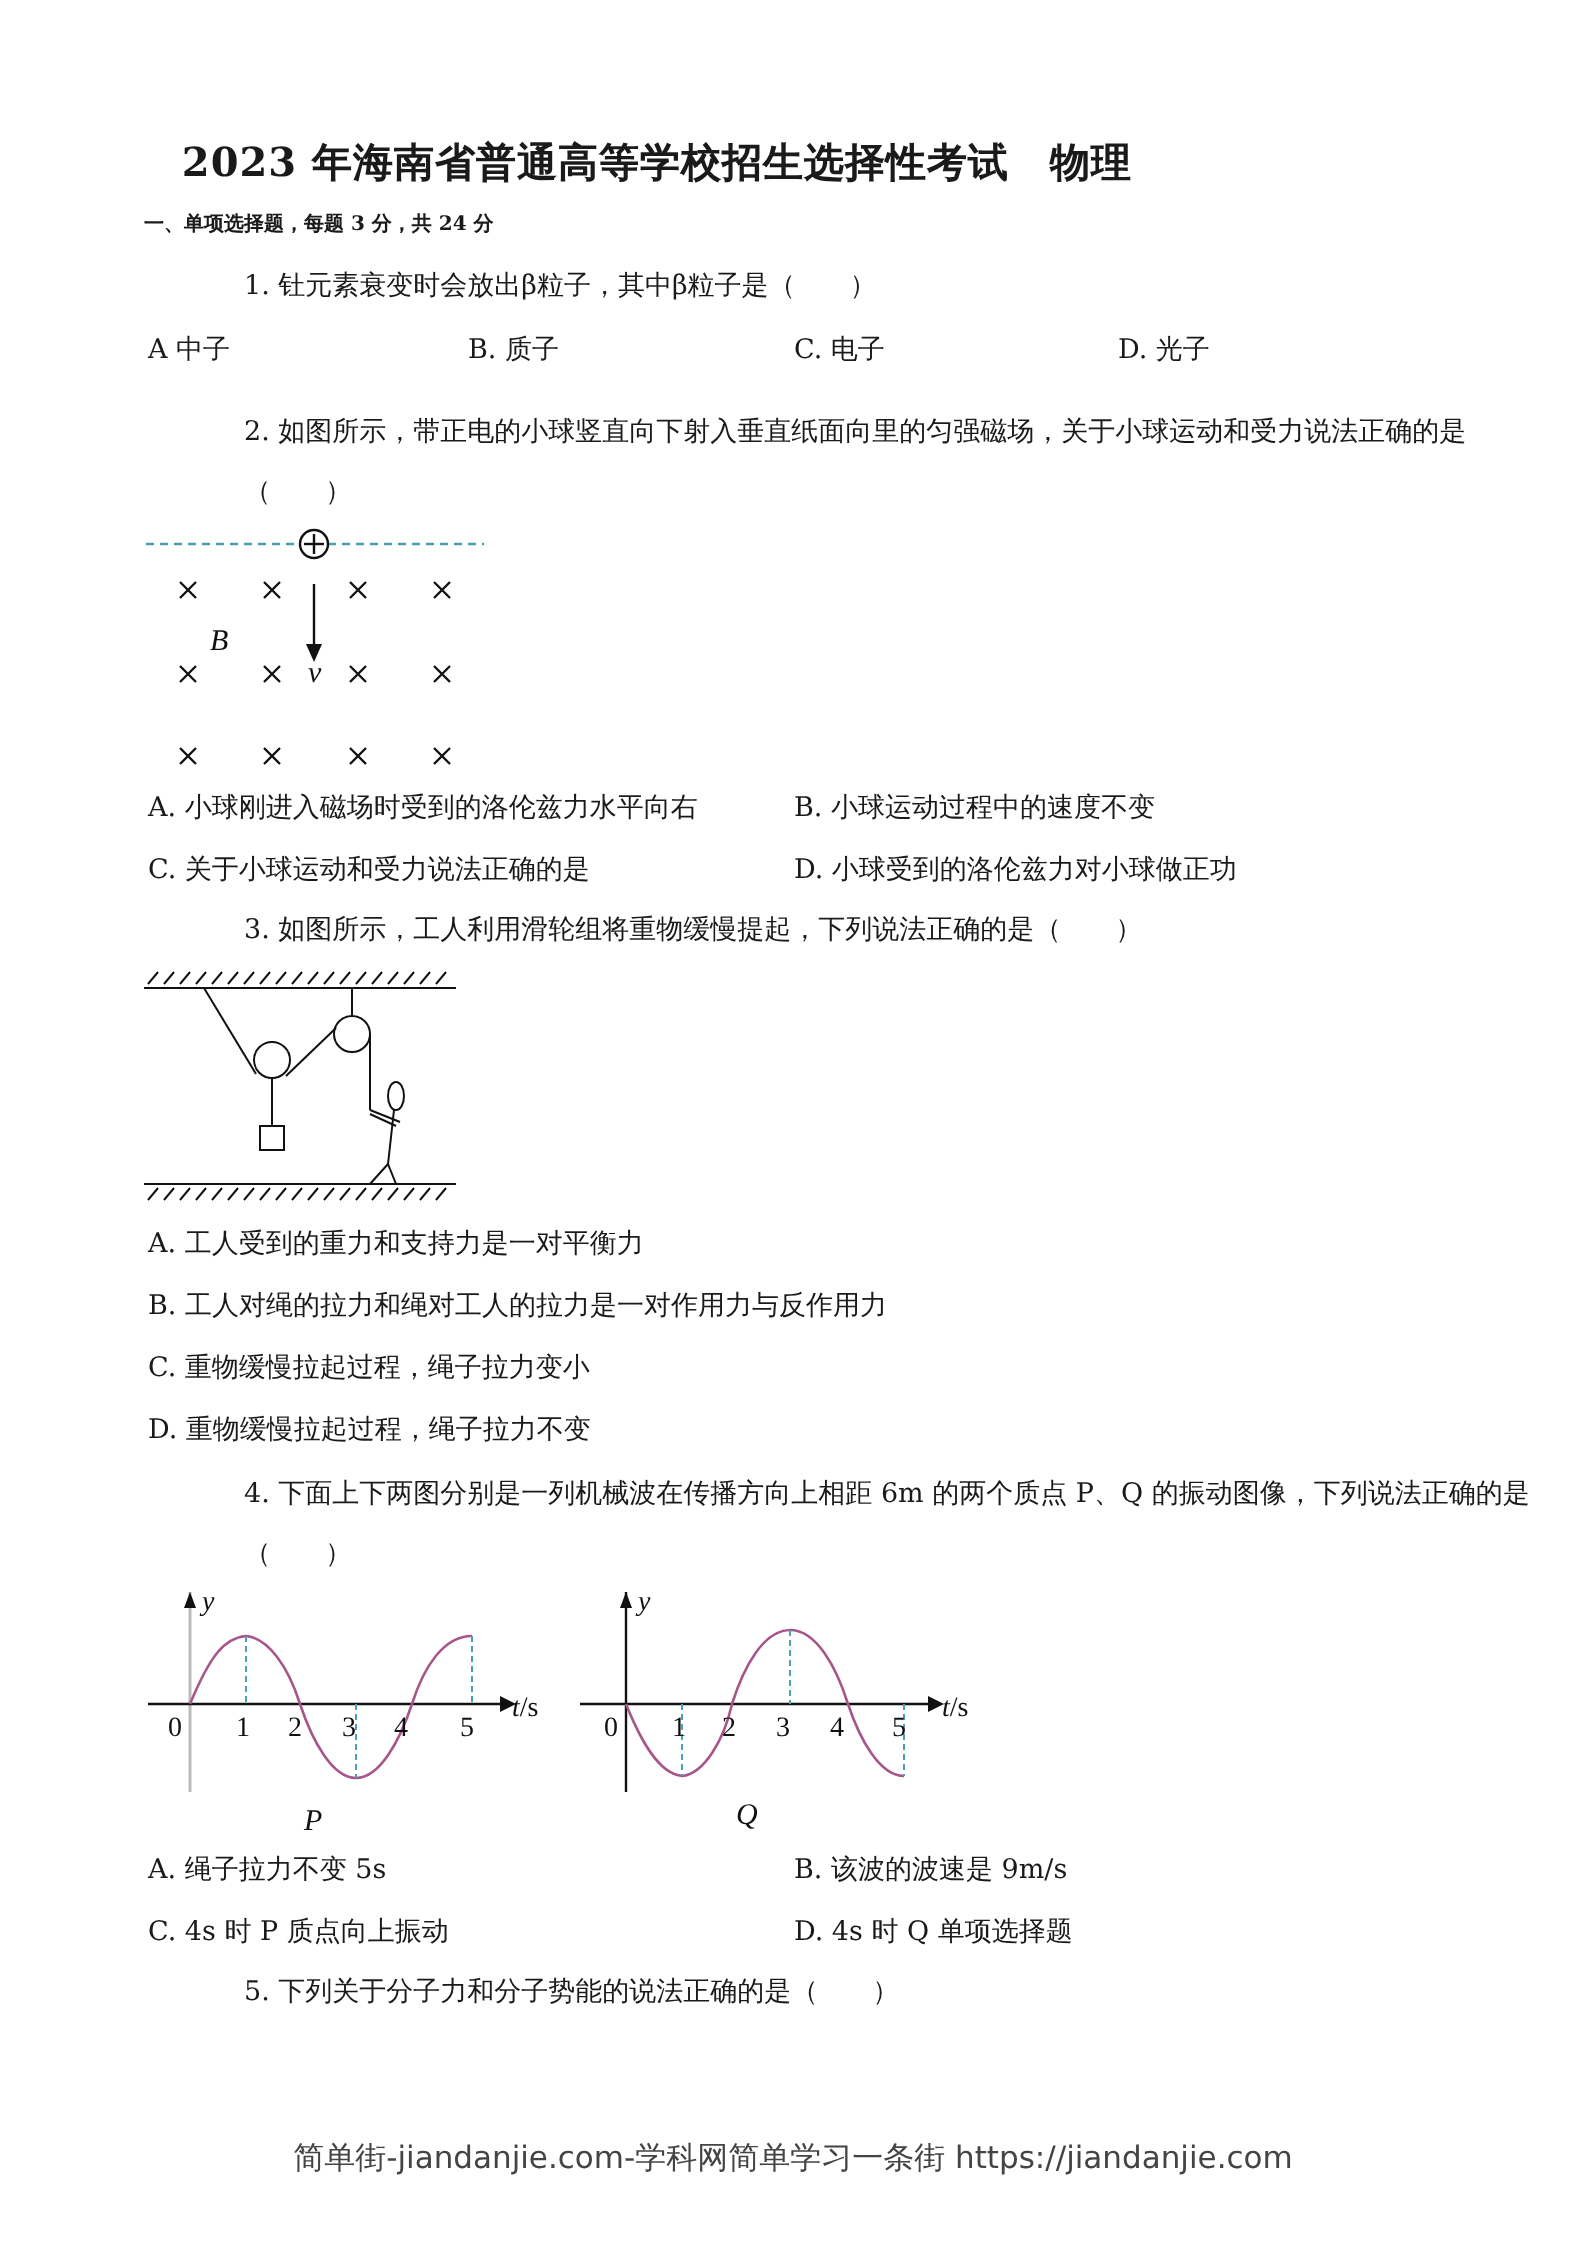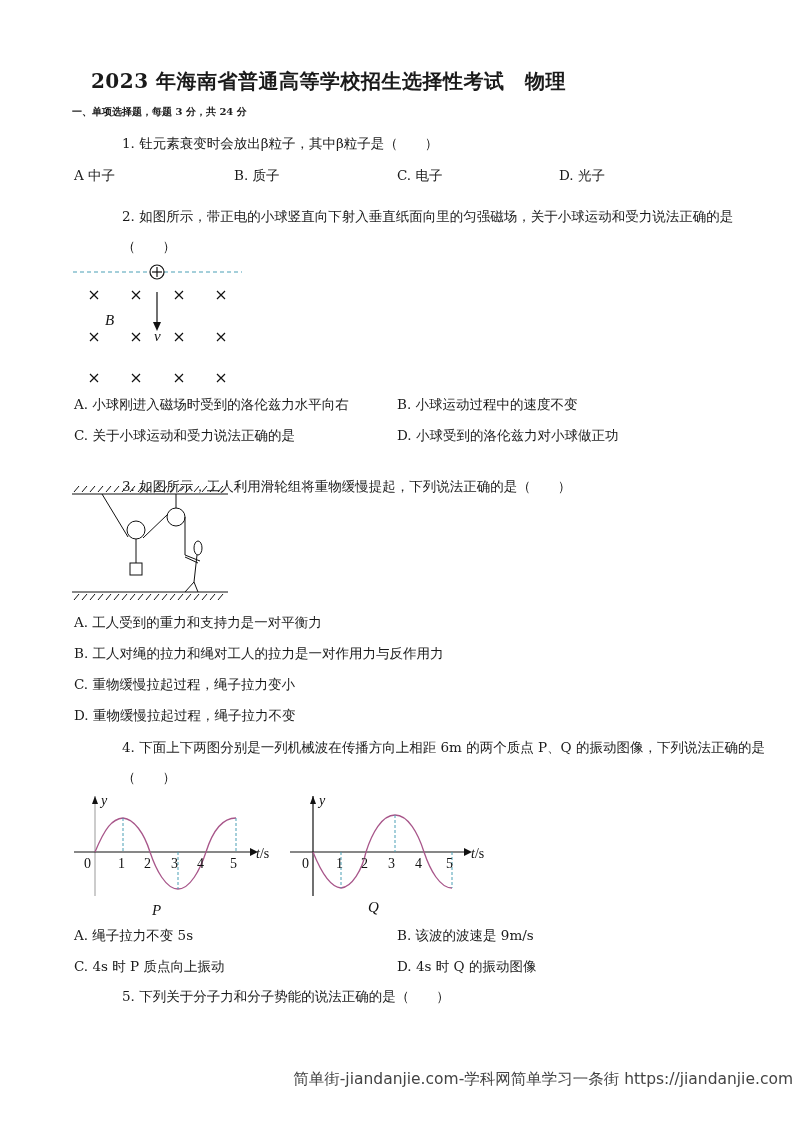--- a/index.html
+++ b/index.html
@@ -4,21 +4,21 @@
 <style>
   html, body { margin: 0; padding: 0; background: #ffffff; }
   body { width: 793px; height: 1122px; position: relative; overflow: hidden;
          font-family: "DejaVu Serif", "Liberation Serif", serif; color: #1a1a1a; }
   .abs { position: absolute; }
   .title { left: 0; width: 657px; top: 68px; text-align: center; font-size: 20px; font-weight: bold;
            font-family: "DejaVu Serif", "Liberation Serif", serif; letter-spacing: 0.5px; }
   .section { left: 72px; top: 105px; font-size: 10px; font-weight: bold; }
   .q { left: 74px; font-size: 13.5px; line-height: 18px; white-space: nowrap; margin-left: 48px; }
   .opt { font-size: 13.5px; line-height: 18px; white-space: nowrap; }
-  .footer { left: 0; width: 793px; top: 1069px; text-align: right; font-size: 15.5px;
+  .footer { left: 0; width: 793px; top: 1069px; text-align: center; font-size: 15.5px;
             font-family: "DejaVu Sans", "Liberation Sans", sans-serif; color: #444; }
   svg text { font-family: "Liberation Serif", "DejaVu Serif", serif; }
 </style>
 </head>
 <body>
 
 <div class="abs title">2023 年海南省普通高等学校招生选择性考试　物理</div>
 <div class="abs section">一、单项选择题，每题 3 分，共 24 分</div>
 
 <div class="abs q" style="top:134px">1. 钍元素衰变时会放出β粒子，其中β粒子是（　　）</div>
@@ -53,21 +53,21 @@
   <polygon points="83,62 91,62 87,71" fill="#111"></polygon>
   <text x="35" y="65" font-size="15" font-style="italic" fill="#111">B</text>
   <text x="84" y="81" font-size="15" font-style="italic" fill="#111">v</text>
 </svg>
 
 <div class="abs opt" style="left:74px;top:395px">A. 小球刚进入磁场时受到的洛伦兹力水平向右</div>
 <div class="abs opt" style="left:397px;top:395px">B. 小球运动过程中的速度不变</div>
 <div class="abs opt" style="left:74px;top:426px">C. 关于小球运动和受力说法正确的是</div>
 <div class="abs opt" style="left:397px;top:426px">D. 小球受到的洛伦兹力对小球做正功</div>
 
-<div class="abs q" style="top:477px">3. 如图所示，工人利用滑轮组将重物缓慢提起，下列说法正确的是（　　）</div>
+<div class="abs q" style="top:456px">3. 如图所示，工人利用滑轮组将重物缓慢提起，下列说法正确的是（　　）</div>
 
 <svg class="abs" style="left:70px;top:482px" width="165" height="120">
   <g stroke="#111" stroke-width="1">
     <line x1="2" y1="12" x2="158" y2="12"></line>
     <path d="M4 10 l5 -6 M12 10 l5 -6 M20 10 l5 -6 M28 10 l5 -6 M36 10 l5 -6 M44 10 l5 -6 M52 10 l5 -6 M60 10 l5 -6 M68 10 l5 -6 M76 10 l5 -6 M84 10 l5 -6 M92 10 l5 -6 M100 10 l5 -6 M108 10 l5 -6 M116 10 l5 -6 M124 10 l5 -6 M132 10 l5 -6 M140 10 l5 -6 M148 10 l5 -6"></path>
     <line x1="2" y1="110" x2="158" y2="110"></line>
     <path d="M4 118 l5 -6 M12 118 l5 -6 M20 118 l5 -6 M28 118 l5 -6 M36 118 l5 -6 M44 118 l5 -6 M52 118 l5 -6 M60 118 l5 -6 M68 118 l5 -6 M76 118 l5 -6 M84 118 l5 -6 M92 118 l5 -6 M100 118 l5 -6 M108 118 l5 -6 M116 118 l5 -6 M124 118 l5 -6 M132 118 l5 -6 M140 118 l5 -6 M148 118 l5 -6"></path>
     <line x1="32" y1="12" x2="58" y2="55"></line>
     <circle cx="66" cy="48" r="9" fill="none"></circle>
     <line x1="66" y1="57" x2="66" y2="81"></line>
@@ -133,17 +133,17 @@
   <text x="73" y="80" font-size="14" fill="#111">2</text>
   <text x="100" y="80" font-size="14" fill="#111">3</text>
   <text x="127" y="80" font-size="14" fill="#111">4</text>
   <text x="158" y="80" font-size="14" fill="#111">5</text>
   <text x="80" y="124" font-size="15" font-style="italic" fill="#111">Q</text>
 </svg>
 
 <div class="abs opt" style="left:74px;top:926px">A. 绳子拉力不变 5s</div>
 <div class="abs opt" style="left:397px;top:926px">B. 该波的波速是 9m/s</div>
 <div class="abs opt" style="left:74px;top:957px">C. 4s 时 P 质点向上振动</div>
-<div class="abs opt" style="left:397px;top:957px">D. 4s 时 Q 的振动图像</div>
+<div class="abs opt" style="left:397px;top:957px">D. 4s 时 Q 单项选择题</div>
 
 <div class="abs q" style="top:987px">5. 下列关于分子力和分子势能的说法正确的是（　　）</div>
 
 <div class="abs footer">简单街-jiandanjie.com-学科网简单学习一条街 https://jiandanjie.com</div>
 
 </body></html>

